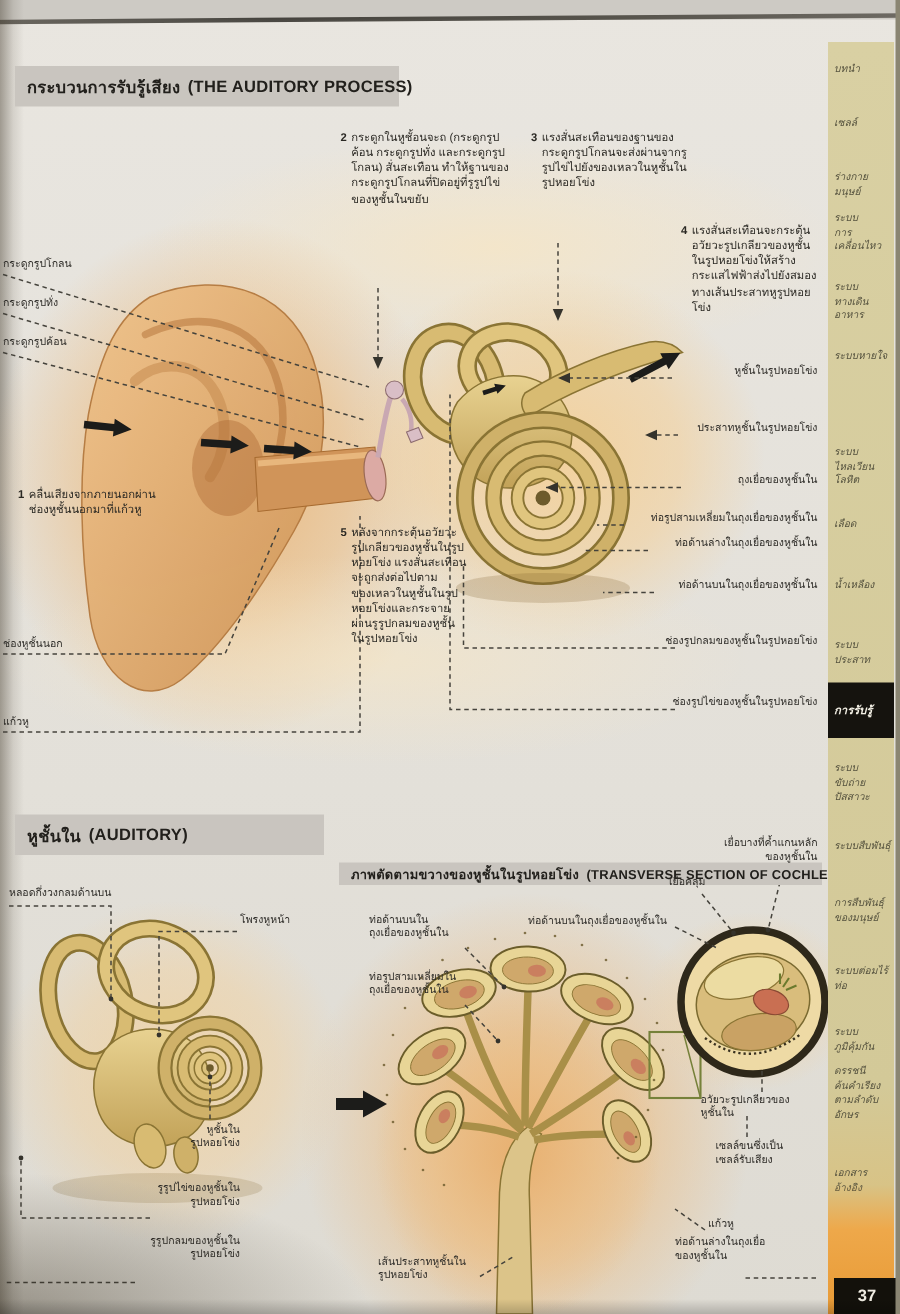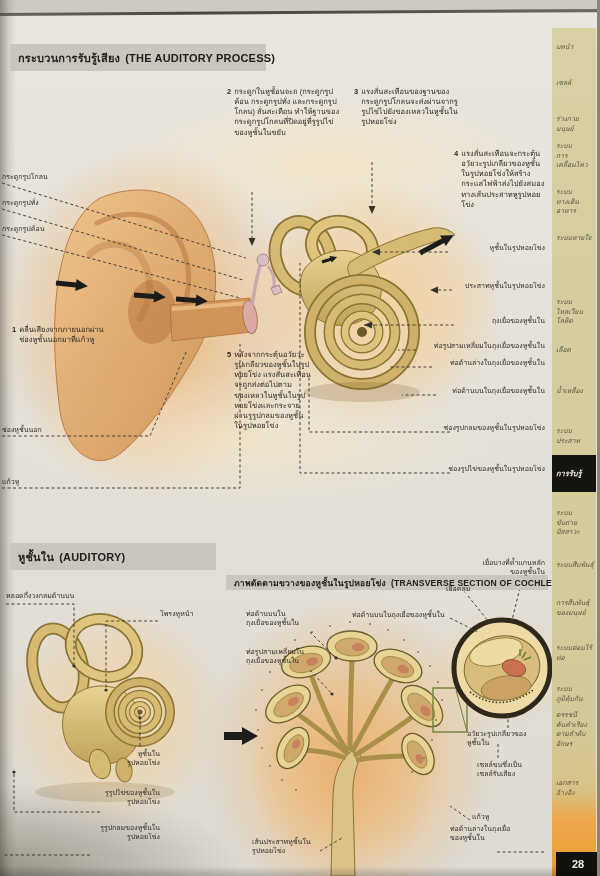--- a/index.html
+++ b/index.html
@@ -385,17 +385,17 @@
   <div class="sbitem" style="top:615px;">ระบบต่อมไร้ท่อ</div>
   <div class="sbitem" style="top:656px;">ระบบภูมิคุ้มกัน</div>
   <div class="sbitem" style="top:682px;">ดรรชนี
 ค้นคำเรียง
 ตามลำดับ
 อักษร</div>
   <div class="sbitem" style="top:750px;">เอกสารอ้างอิง</div>
   <div class="sb-orange"></div>
 </div>
 
-<div class="abs pagenum">28</div>
+<div class="abs pagenum">37</div>
 
 <div class="abs corner-shadow"></div>
 <div class="abs bottom-vignette"></div>
 <div class="abs right-edge"></div>
 
 </body></html>

